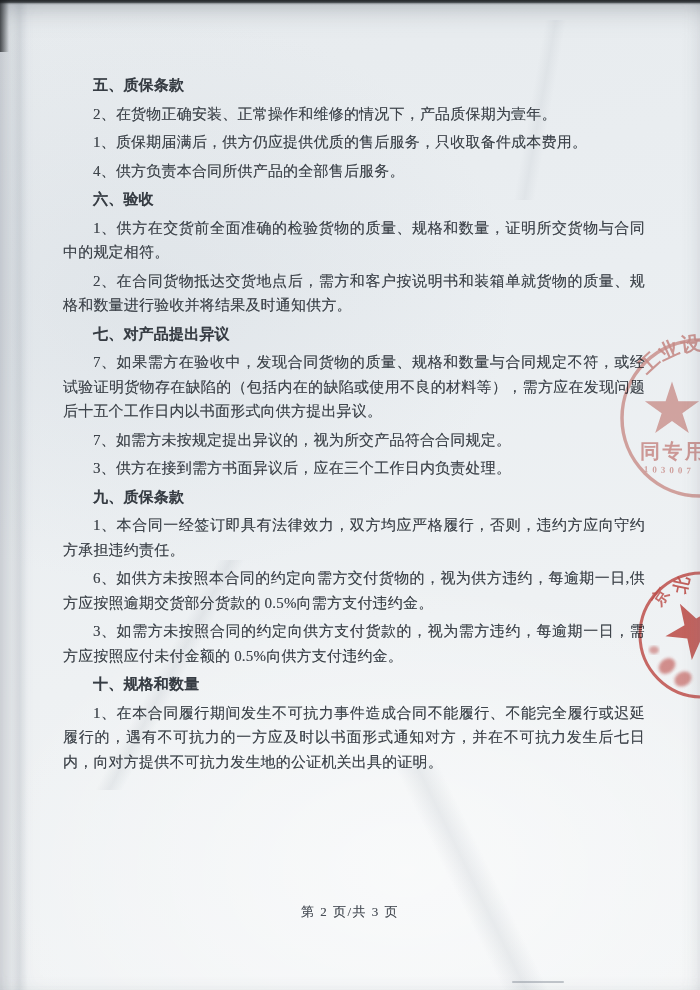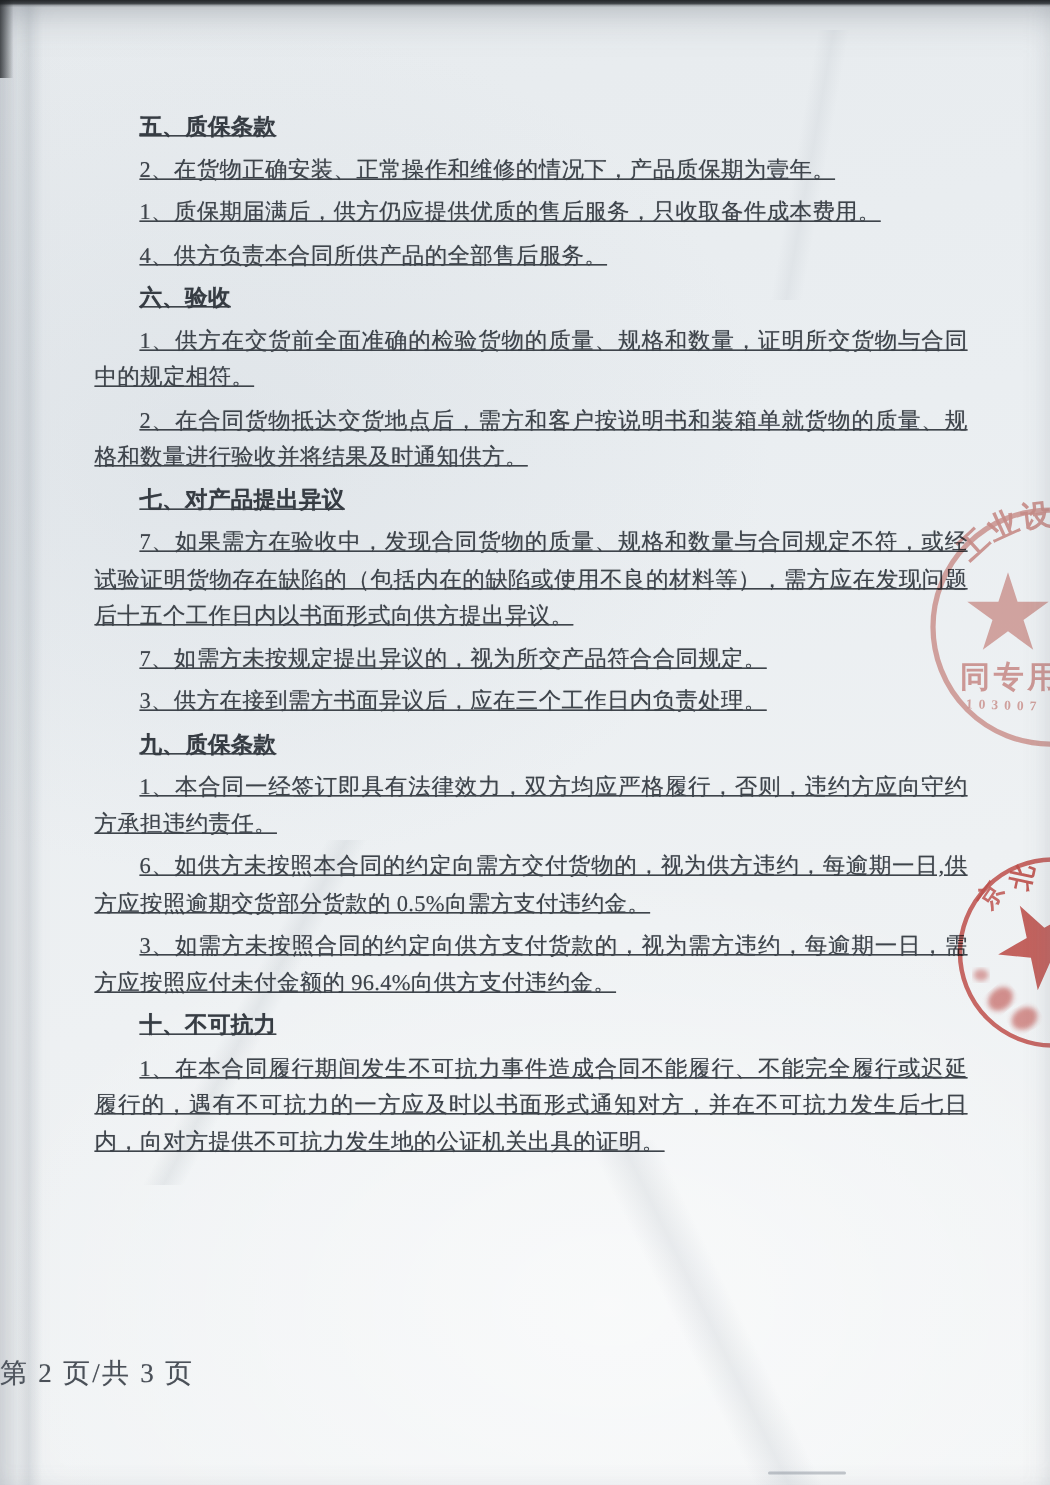--- a/index.html
+++ b/index.html
@@ -49,30 +49,29 @@
   }
   .mark-br{
     position:absolute;left:512px;top:981px;width:52px;height:2px;
     background:rgba(138,146,155,.5);border-radius:1px;
   }
   .content{
     position:absolute;left:63px;top:72px;width:582px;
     color:#3e444b;font-size:15px;line-height:24.5px;
     text-align:justify;letter-spacing:.2px;
     text-shadow:0 0 .5px rgba(62,68,75,.55);
-    text-decoration:underline;
   }
   .hd{
     margin:1px 0 4px;font-size:15px;font-weight:600;
     text-indent:2em;color:#363c43;
   }
   .para{margin:0 0 4px;text-indent:2em;}
   .footer{
-    position:absolute;left:0;right:0;top:903px;
-    font-size:18px;color:#4a5058;letter-spacing:1.5px;
+    position:absolute;left:0;right:0;top:903px;text-align:center;
+    font-size:13px;color:#4a5058;letter-spacing:1.5px;
     text-shadow:0 0 .5px rgba(70,76,84,.5);
   }
   .stamp{position:absolute;mix-blend-mode:multiply;filter:blur(.3px);}
   .stamp-upper{left:600px;top:318px;opacity:.82;}
   .stamp-lower{left:627px;top:560px;opacity:.9;}
   .stamp text{font-family:"Liberation Serif","DejaVu Serif",serif;font-weight:700;}
 </style>
 </head>
 <body>
 
@@ -101,25 +100,25 @@
       <p class="para">7、如果需方在验收中，发现合同货物的质量、规格和数量与合同规定不符，或经试验证明货物存在缺陷的（包括内在的缺陷或使用不良的材料等），需方应在发现问题后十五个工作日内以书面形式向供方提出异议。</p>
       <p class="para">7、如需方未按规定提出异议的，视为所交产品符合合同规定。</p>
       <p class="para">3、供方在接到需方书面异议后，应在三个工作日内负责处理。</p>
     </section>
 
 
     <section>
       <h2 class="hd">九、质保条款</h2>
       <p class="para">1、本合同一经签订即具有法律效力，双方均应严格履行，否则，违约方应向守约方承担违约责任。</p>
       <p class="para">6、如供方未按照本合同的约定向需方交付货物的，视为供方违约，每逾期一日,供方应按照逾期交货部分货款的 0.5%向需方支付违约金。</p>
-      <p class="para">3、如需方未按照合同的约定向供方支付货款的，视为需方违约，每逾期一日，需方应按照应付未付金额的 96.4%向供方支付违约金。</p>
+      <p class="para">3、如需方未按照合同的约定向供方支付货款的，视为需方违约，每逾期一日，需方应按照应付未付金额的 0.5%向供方支付违约金。</p>
     </section>
 
     <section>
-      <h2 class="hd">十、不可抗力</h2>
+      <h2 class="hd">十、规格和数量</h2>
       <p class="para">1、在本合同履行期间发生不可抗力事件造成合同不能履行、不能完全履行或迟延履行的，遇有不可抗力的一方应及时以书面形式通知对方，并在不可抗力发生后七日内，向对方提供不可抗力发生地的公证机关出具的证明。</p>
     </section>
   </main>
 
   <div class="footer">第 2 页/共 3 页</div>
 
   <svg class="stamp stamp-upper" width="200" height="200" viewBox="0 0 200 200">
     <defs>
       <path id="s1arc" d="M 32,100 A 68,68 0 0 1 168,100" fill="none"></path>
     </defs>

